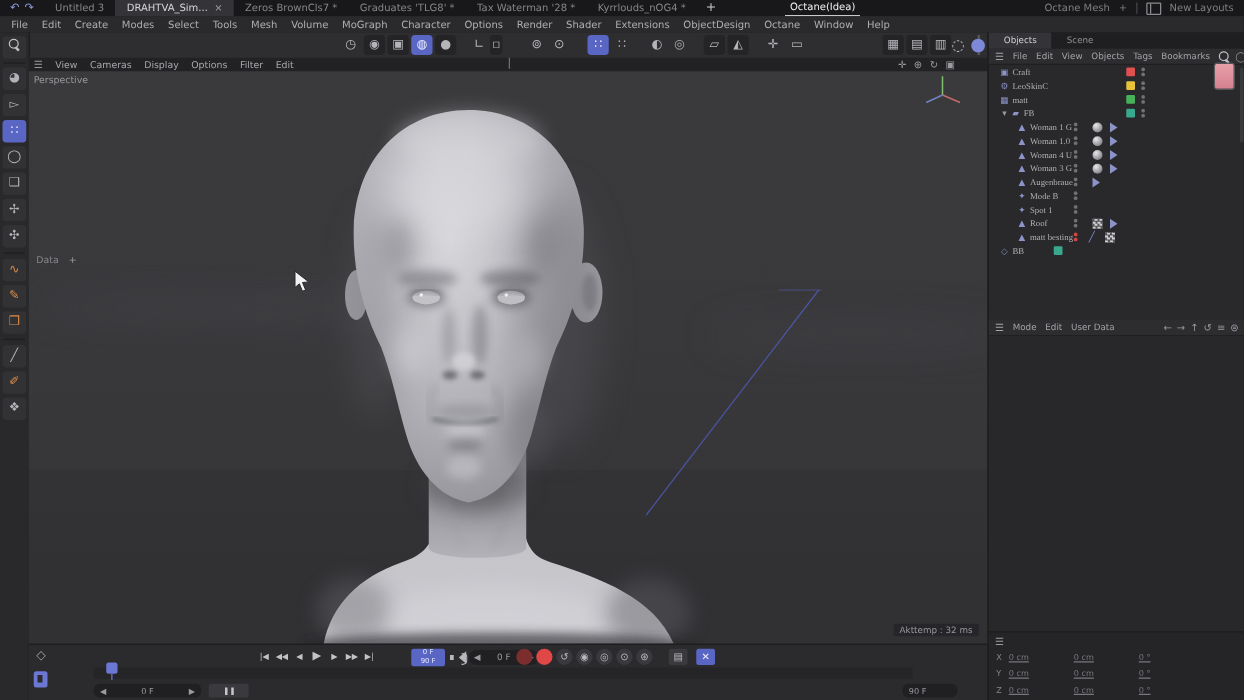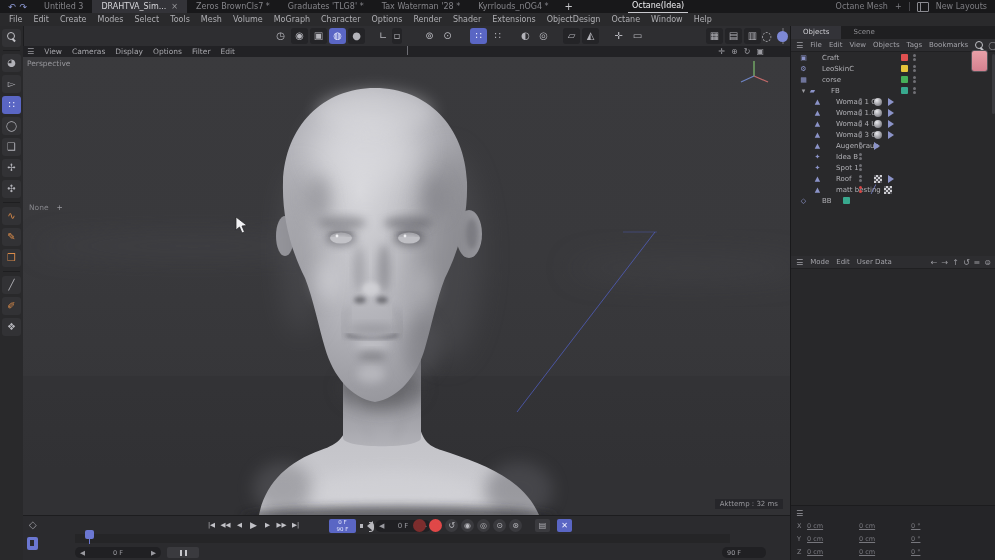--- a/index.html
+++ b/index.html
@@ -109,21 +109,21 @@
   .rp-tabs{position:absolute;left:0;width:205px;height:13px;background:#1f1f21;display:flex;align-items:flex-end;color:#8d8d92;}
   .rp-tab{padding:0 12px;height:13px;line-height:13px;}
   .rp-tab.active{background:#333338;color:#cfcfd4;}
   .rp-menu{position:absolute;left:0;width:205px;height:13px;background:#2d2d30;border-bottom:1px solid #202022;
            display:flex;align-items:center;gap:7px;padding:0 5px;box-sizing:border-box;color:#a2a2a8;}
   .rp-menu .burger{font-size:8px;}
   .rp-menu .ics{margin-left:auto;display:flex;gap:4px;align-items:center;font-size:8px;color:#9a9aa0;}
   .om-tree{position:absolute;left:0;top:26px;width:205px;height:191px;overflow:hidden;}
   .om-row{position:relative;height:11px;display:flex;align-items:center;color:#b0b0b5;}
   .om-row .ti{width:9px;text-align:center;font-size:7px;color:#8b93c8;flex:none;}
-  .om-row .lbl{margin-left:14px;white-space:nowrap;}
+  .om-row .lbl{margin-left:2px;white-space:nowrap;font-family:Liberation Serif, serif;}
   .chip{position:absolute;width:7px;height:7px;top:2px;border-radius:1px;}
   .chip.red{background:#e05050;}  .chip.yellow{background:#e6c33a;}
   .chip.green{background:#46b05a;}.chip.teal{background:#38a98e;}
   .vdots{position:absolute;top:2px;width:3px;}
   .vdots i{display:block;width:3px;height:3px;border-radius:50%;background:#707075;margin-bottom:1px;}
   .vdots.reddots i{background:#d84444;}
   .msphere{position:absolute;top:1.5px;width:8px;height:8px;border-radius:50%;
            background:radial-gradient(circle at 35% 30%,#e8e8ec,#8a8a90 70%,#5f5f65);}
   .mflag{position:absolute;top:2px;width:0;height:0;border:4px solid transparent;border-left:6px solid #8b93c8;}
   .mcheck{position:absolute;top:1.5px;width:8px;height:8px;background:
@@ -345,21 +345,21 @@
       <span>Edit</span>
       <span class="vp-nav">
         <span>✛</span>
         <span>⊕</span>
         <span>↻</span>
         <span>▣</span>
       </span>
     </div>
     <span class="vp-camtick"></span>
     <div class="vp-label">Perspective</div>
-    <div class="vp-hud-none"><span>None</span><b>+</b></div>
+    <div class="vp-hud-none"><span>Data</span><b>+</b></div>
     <div class="vp-stat">Akttemp : 32 ms</div>
 
     <svg class="gizmo" width="36" height="28" viewBox="0 0 36 28">
       <line x1="18" y1="18" x2="18" y2="3" stroke="#7fbf6f" stroke-width="1.2"></line>
       <line x1="18" y1="18" x2="32" y2="24" stroke="#c46a6a" stroke-width="1.2"></line>
       <line x1="18" y1="18" x2="5" y2="24" stroke="#6f84c4" stroke-width="1.2"></line>
     </svg>
   </div>
 
   <div class="bottombar">
@@ -462,21 +462,21 @@
         <span class="ti">⚙</span>
         <span class="lbl">LeoSkinC</span>
         <span class="chip yellow" style="left:110px"></span>
         <span class="vdots" style="left:122px">
             <i></i>
             <i></i>
           </span>
       </div>
       <div class="om-row" style="padding-left:8px">
         <span class="ti">▦</span>
-        <span class="lbl">corse</span>
+        <span class="lbl">matt</span>
         <span class="chip green" style="left:110px"></span>
         <span class="vdots" style="left:122px">
             <i></i>
             <i></i>
           </span>
       </div>
       <div class="om-row" style="padding-left:8px">
         <span class="ti" style="color:#9a9aa0">▾</span>
         <span class="ti">▰</span>
         <span class="lbl">FB</span>
@@ -530,21 +530,21 @@
         <span class="ti">▲</span>
         <span class="lbl">Augenbraue</span>
         <span class="vdots" style="left:68px">
             <i></i>
             <i></i>
           </span>
         <span class="mflag" style="left:83px"></span>
       </div>
       <div class="om-row" style="padding-left:22px">
         <span class="ti">✦</span>
-        <span class="lbl">Idea B</span>
+        <span class="lbl">Mode B</span>
         <span class="vdots" style="left:68px">
             <i></i>
             <i></i>
           </span>
       </div>
       <div class="om-row" style="padding-left:22px">
         <span class="ti">✦</span>
         <span class="lbl">Spot 1</span>
         <span class="vdots" style="left:68px">
             <i></i>

